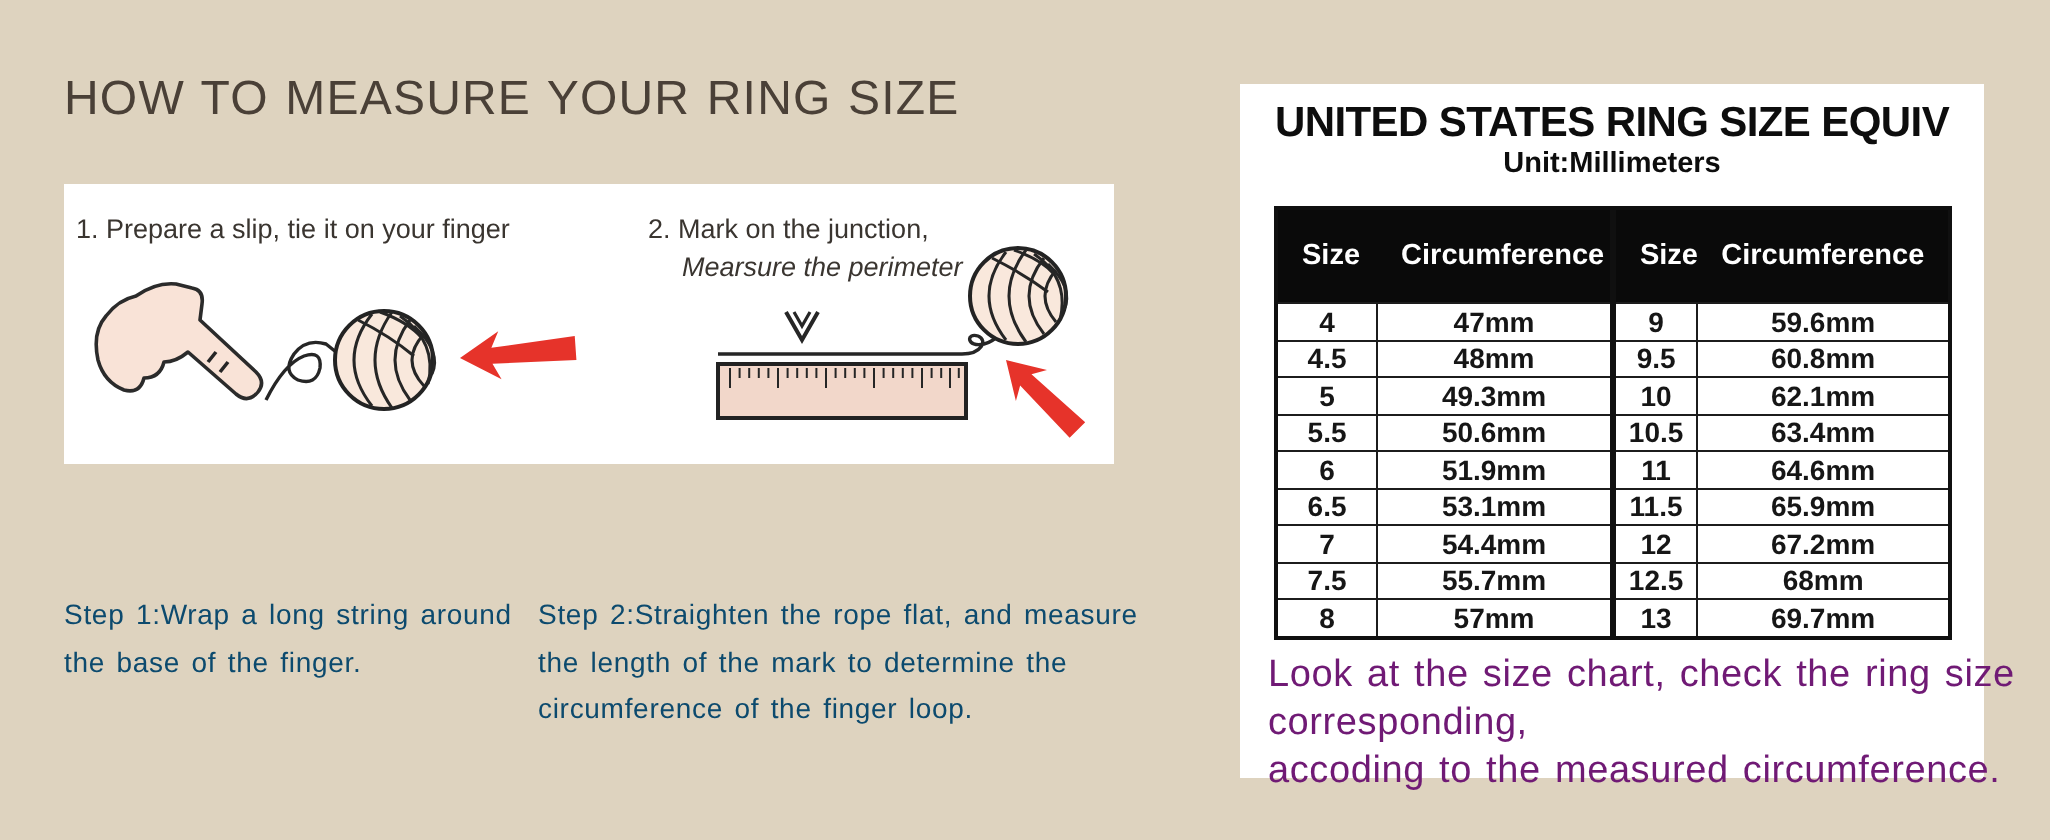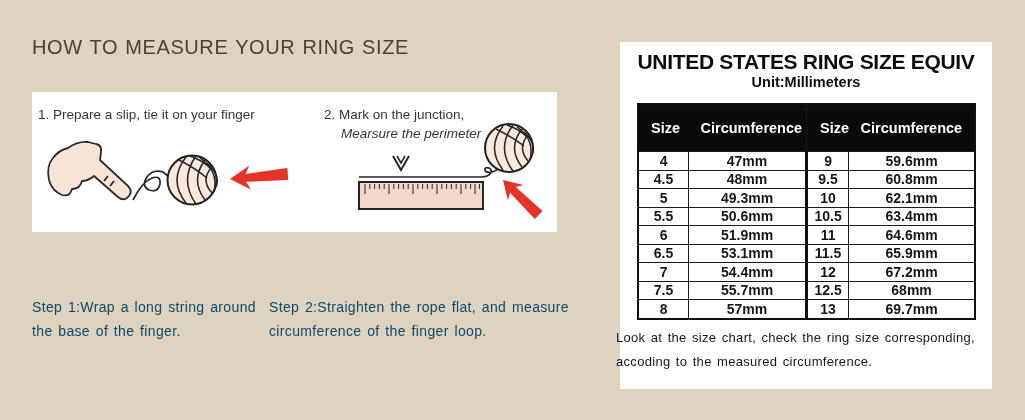--- a/index.html
+++ b/index.html
@@ -1,21 +1,21 @@
 <!DOCTYPE html>
 <html><head>
 <meta charset="utf-8">
 <style>
   html,body{margin:0;padding:0;}
   body{font-family:"Liberation Sans",sans-serif;background:#ded3bf;}
   .canvas{position:relative;width:1025px;height:420px;background:#ded3bf;overflow:hidden;}
 
   .page-title{
     position:absolute;left:32px;top:36px;
-    font-size:20px;color:#4a4037;letter-spacing:.6px;word-spacing:1px;font-weight:400;
+    font-size:24px;color:#4a4037;letter-spacing:.6px;word-spacing:1px;font-weight:400;
   }
 
   
   .panel-left{position:absolute;left:32px;top:92px;width:525px;height:140px;background:#ffffff;}
   .illo-caption{position:absolute;font-size:13.5px;color:#3a3530;line-height:19px;}
   .cap1{left:6px;top:13px;}
   .cap2{left:292px;top:13px;}
   .cap2 .indent{padding-left:17px;font-style:italic;}
   .illo-svg{position:absolute;}
   .illo1{left:12px;top:46px;}
@@ -39,21 +39,21 @@
   .size-table th{
     background:#0a0a0a;color:#ffffff;font-size:14.5px;font-weight:700;
     height:22px;padding:12px;line-height:1;
   }
   .size-table td{
     border:1.5px solid #1c1c1c;height:17.5px;padding:0;line-height:1;
   }
   .size-table td.split,.size-table th.split{border-left:3px solid #101010;}
   .col-size1{width:15%;} .col-circ1{width:35%;} .col-size2{width:12.5%;} .col-circ2{width:37.5%;}
 
-  .footnote{position:absolute;left:616px;top:326px;font-size:13px;color:#0f172a;line-height:24px;letter-spacing:.3px;word-spacing:1.5px;}
+  .footnote{position:absolute;left:634px;top:326px;font-size:19px;color:#701a75;line-height:24px;letter-spacing:.3px;word-spacing:1.5px;}
 
   .ln{stroke:#262626;fill:none;}
 </style>
 </head>
 <body>
 
 <div class="canvas">
 
   <div class="page-title">HOW TO MEASURE YOUR RING SIZE</div>
 
@@ -125,20 +125,21 @@
       </g>
     </svg>
   </div>
 
   <div class="step-text step1">
     <div>Step 1:Wrap a long string around</div>
     <div>the base of the finger.</div>
   </div>
   <div class="step-text step2">
     <div>Step 2:Straighten the rope flat, and measure</div>
+    <div>the length of the mark to determine the</div>
     <div>circumference of the finger loop.</div>
   </div>
 
   <div class="panel-right">
     <div class="chart-title">UNITED STATES RING SIZE EQUIV</div>
     <div class="chart-unit">Unit:Millimeters</div>
     <table class="size-table">
       <colgroup>
         <col class="col-size1">
           <col class="col-circ1">

